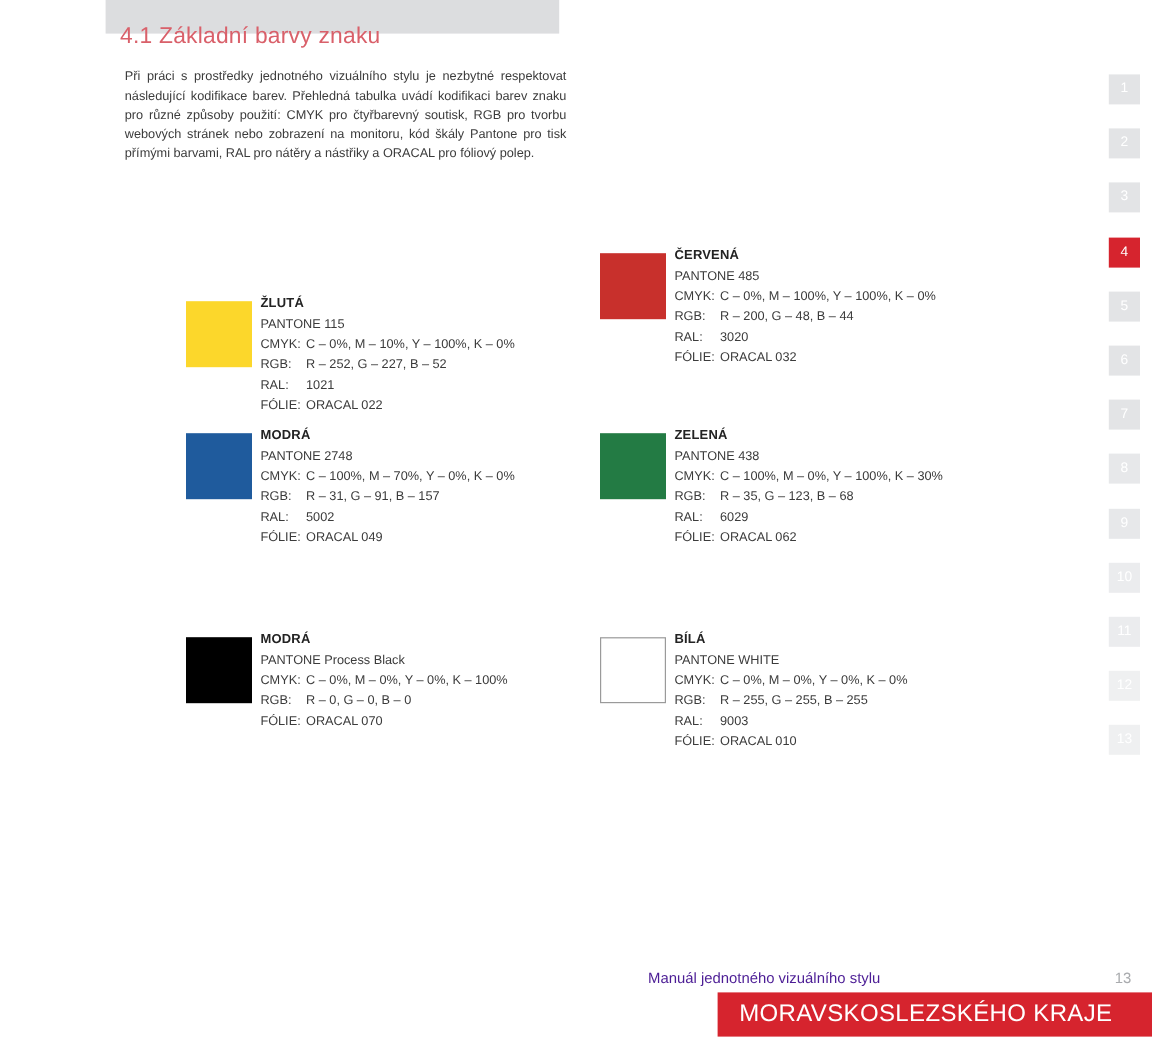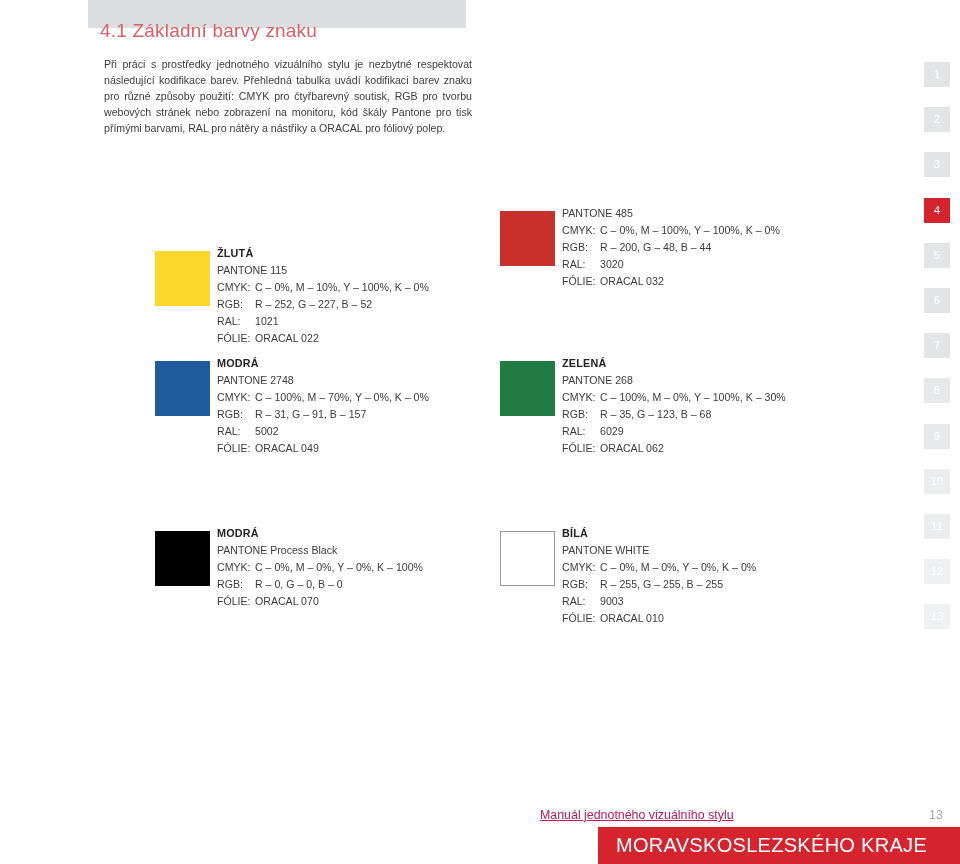--- a/index.html
+++ b/index.html
@@ -116,23 +116,22 @@
     background: #d6242e;
     color: #ffffff;
   }
 
   
   #footer-line {
     position: absolute;
     left: 540px;
     top: 808px;
     font-size: 12.4px;
-    color: #be185d;
-    white-space: nowrap;
-    text-decoration: underline;
+    color: #4c1d95;
+    white-space: nowrap;
   }
   #footer-page {
     position: absolute;
     left: 929px;
     top: 808px;
     font-size: 12.4px;
     color: #a9abae;
     text-align: right;
   }
   #footer-banner {
@@ -171,20 +170,21 @@
         <div class="c-line">PANTONE 115</div>
         <div class="c-line"><span class="lbl">CMYK:</span>C – 0%, M – 10%, Y – 100%, K – 0%</div>
         <div class="c-line"><span class="lbl">RGB:</span>R – 252, G – 227, B – 52</div>
         <div class="c-line"><span class="lbl">RAL:</span>1021</div>
         <div class="c-line"><span class="lbl">FÓLIE:</span>ORACAL 022</div>
       </div>
     </div>
     <div class="color-block" style="left: 500px; top: 205px;">
       <div class="swatch" style="background: rgb(200, 48, 44);"></div>
       <div class="info">
+        <div class="c-name">ČERVENÁ</div>
         <div class="c-line">PANTONE 485</div>
         <div class="c-line"><span class="lbl">CMYK:</span>C – 0%, M – 100%, Y – 100%, K – 0%</div>
         <div class="c-line"><span class="lbl">RGB:</span>R – 200, G – 48, B – 44</div>
         <div class="c-line"><span class="lbl">RAL:</span>3020</div>
         <div class="c-line"><span class="lbl">FÓLIE:</span>ORACAL 032</div>
       </div>
     </div>
     <div class="color-block" style="left: 155px; top: 355px;">
       <div class="swatch" style="background: rgb(31, 91, 157);"></div>
       <div class="info">
@@ -193,21 +193,21 @@
         <div class="c-line"><span class="lbl">CMYK:</span>C – 100%, M – 70%, Y – 0%, K – 0%</div>
         <div class="c-line"><span class="lbl">RGB:</span>R – 31, G – 91, B – 157</div>
         <div class="c-line"><span class="lbl">RAL:</span>5002</div>
         <div class="c-line"><span class="lbl">FÓLIE:</span>ORACAL 049</div>
       </div>
     </div>
     <div class="color-block" style="left: 500px; top: 355px;">
       <div class="swatch" style="background: rgb(35, 123, 68);"></div>
       <div class="info">
         <div class="c-name">ZELENÁ</div>
-        <div class="c-line">PANTONE 268</div>
+        <div class="c-line">PANTONE 438</div>
         <div class="c-line"><span class="lbl">CMYK:</span>C – 100%, M – 0%, Y – 100%, K – 30%</div>
         <div class="c-line"><span class="lbl">RGB:</span>R – 35, G – 123, B – 68</div>
         <div class="c-line"><span class="lbl">RAL:</span>6029</div>
         <div class="c-line"><span class="lbl">FÓLIE:</span>ORACAL 062</div>
       </div>
     </div>
     <div class="color-block" style="left: 155px; top: 525px;">
       <div class="swatch" style="background: rgb(0, 0, 0);"></div>
       <div class="info">
         <div class="c-name">MODRÁ</div>

